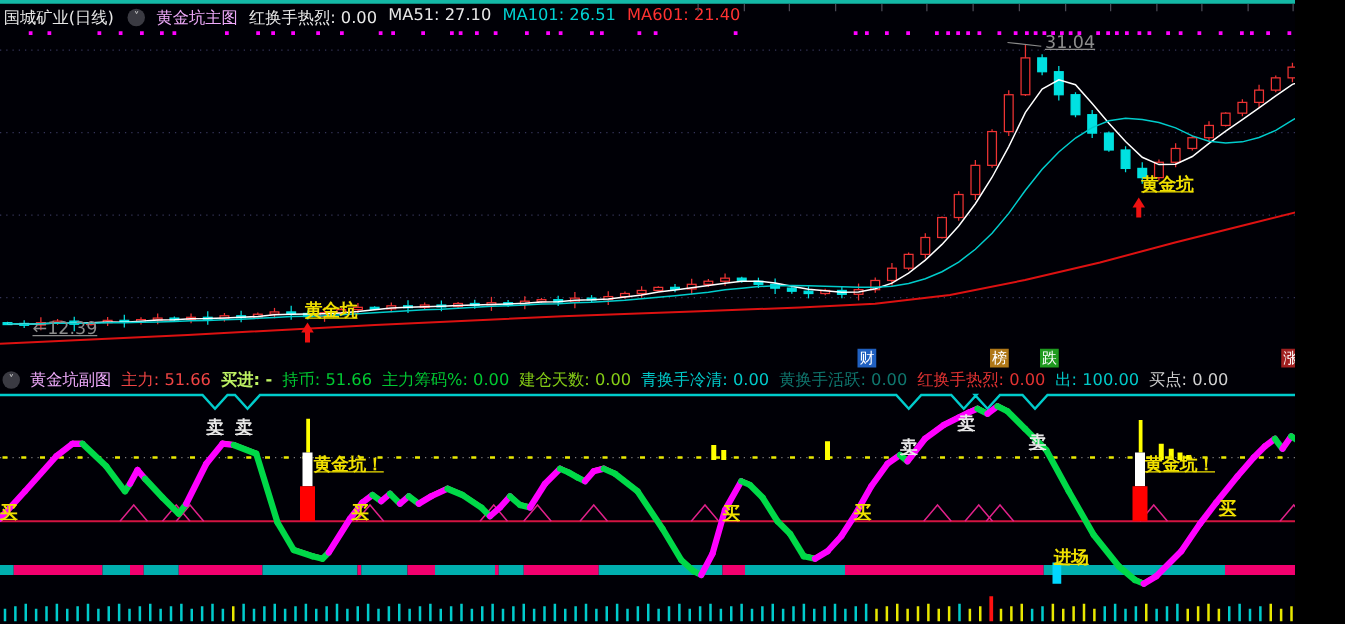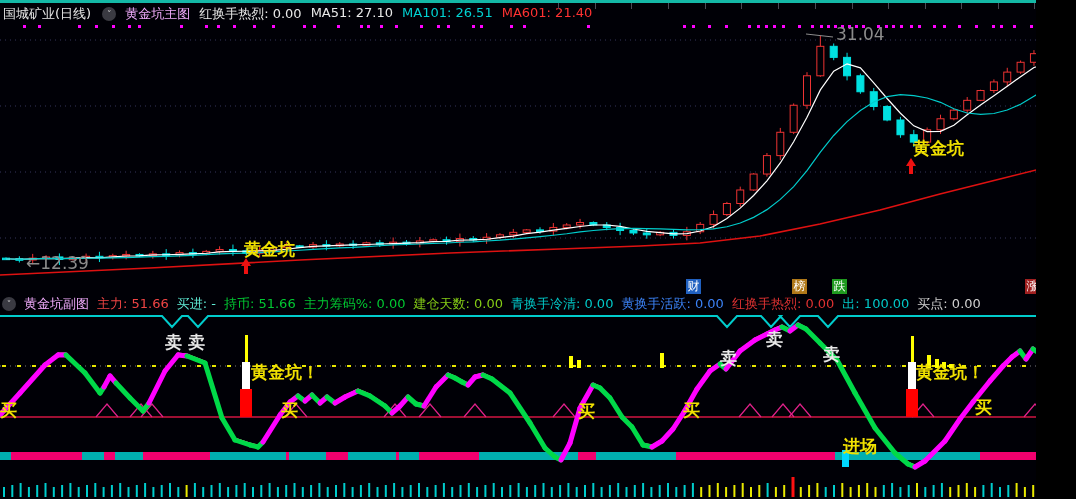--- a/index.html
+++ b/index.html
@@ -9,21 +9,21 @@
        font-size:13px;white-space:nowrap;}
   .hdr span{margin-right:9px;}
   .subhdr{position:absolute;left:0;top:292px;height:18px;width:100%;display:flex;align-items:center;
        font-size:13px;white-space:nowrap;background:#000006;z-index:6;}
   .subhdr span{margin-right:8px;}
   .circ-icon{display:inline-flex;align-items:center;justify-content:center;width:14px;height:14px;
        border-radius:50%;background:#3a3a42;color:#c8c8c8;font-size:9px;margin:0 6px 0 2px;flex:0 0 auto;}
   .stockname{color:#e8e8e8;margin-left:3px;}
   .ytitle{color:#f0abfc;}
   svg{position:absolute;left:0;overflow:visible;}
-  .lbl{position:absolute;white-space:nowrap;font-size:17px;z-index:5;line-height:13px;}
+  .lbl{position:absolute;white-space:nowrap;font-size:14px;z-index:5;line-height:13px;text-decoration:underline;}
   .gray{color:#8c8c8c;}
   .yel{color:#f0e000;font-weight:bold;}
   .white-lbl{color:#e8e8e8;font-weight:bold;}
   .hot{position:absolute;width:15px;height:15px;color:#fff;font-size:12px;line-height:15px;
        text-align:center;z-index:5;}
   .tick-top{position:absolute;top:0;width:1px;height:6px;background:#4a4a55;}
   .diamond-icon{position:absolute;top:3px;color:#9a9aa5;font-size:13px;z-index:8;}
   .layout-icon{position:absolute;top:4px;width:14px;height:11px;border:1px solid #cfcfd8;z-index:8;background:#000;}
   .layout-icon::after{content:"";position:absolute;right:0;top:0;width:6px;height:11px;background:#cfcfd8;}
   .blue-footer{position:absolute;left:0;top:496px;width:100%;height:3px;background:#2333d6;z-index:7;}
@@ -302,26 +302,26 @@
       <polygon points="911,155 906,163 916,163" fill="#ee1111" transform="translate(0,-20)"></polygon>
       <rect x="909" y="142" width="4" height="9" fill="#ee1111"></rect>
     </svg>
   <div id="main-labels"></div>
 
   <div class="subhdr">
     <span class="circ-icon">˅</span>
     <span class="ytitle">黄金坑副图</span>
     <span id="sub-fields" style="display:flex;">
         <span style="color: #ef4444;">主力: 51.66</span>
-        <span style="color: #5eead4;">买进: -</span>
+        <span style="color: #bef264; font-weight: bold;">买进: -</span>
         <span style="color: rgb(0, 200, 50);">持币: 51.66</span>
         <span style="color: rgb(0, 200, 50);">主力筹码%: 0.00</span>
         <span style="color: #84cc16;">建仓天数: 0.00</span>
         <span style="color: rgb(0, 200, 200);">青换手冷清: 0.00</span>
-        <span style="color: #3b82f6; text-align: center;">黄换手活跃: 0.00</span>
+        <span style="color: #0f766e; text-align: center;">黄换手活跃: 0.00</span>
         <span style="color: rgb(224, 50, 50); text-align: center;">红换手热烈: 0.00</span>
         <span style="color: rgb(0, 200, 200);">出: 100.00</span>
         <span style="color: rgb(208, 208, 208);">买点: 0.00</span>
       </span>
   </div>
 
   <svg id="ind-svg" width="1076" height="189" style="top:310px;z-index:1">
       <rect x="0" y="139" width="11" height="8" fill="#00afaf"></rect>
       <rect x="11" y="139" width="71" height="8" fill="#f2006e"></rect>
       <rect x="82" y="139" width="22" height="8" fill="#00afaf"></rect>

